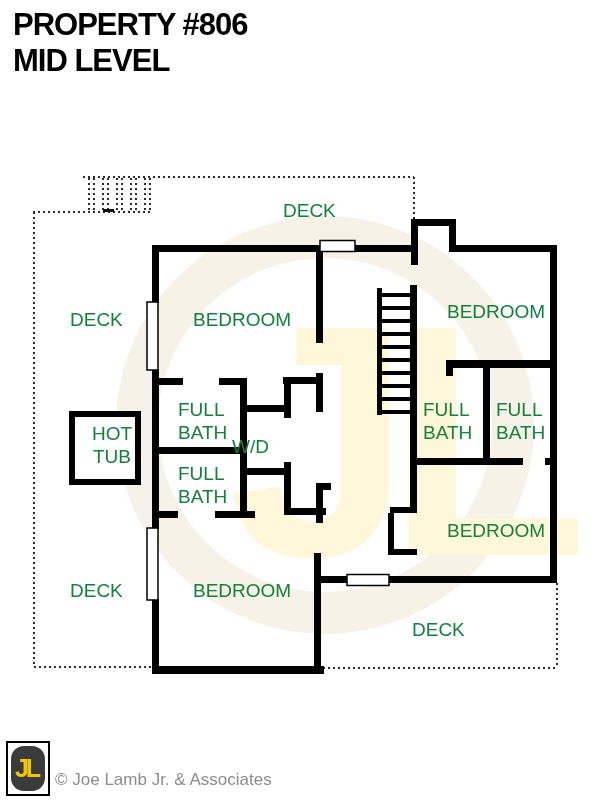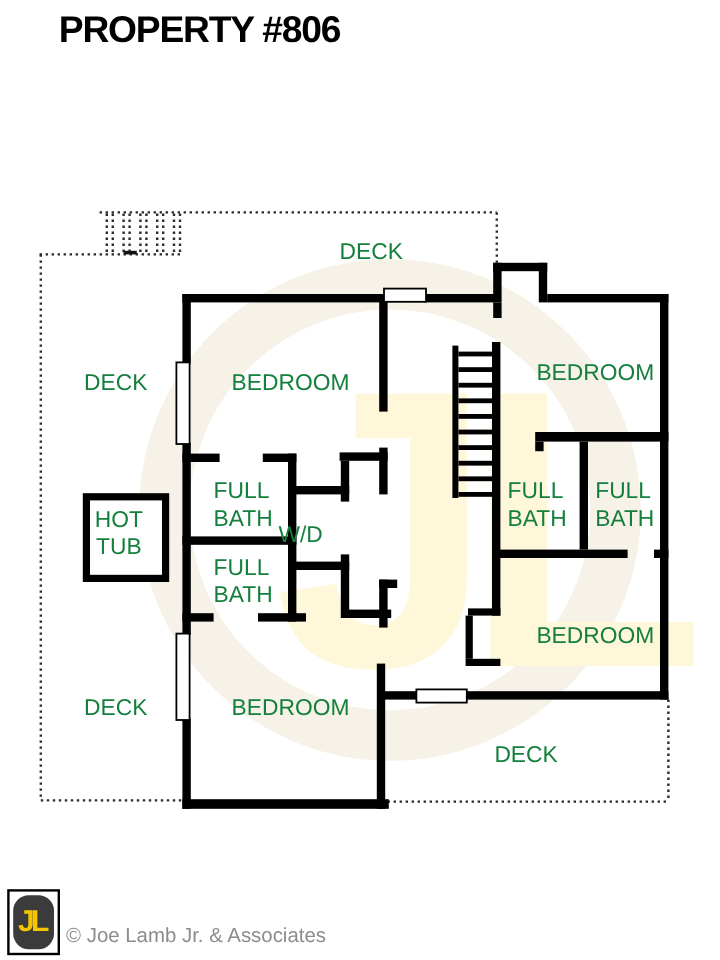--- a/index.html
+++ b/index.html
@@ -3,37 +3,37 @@
 <meta charset="utf-8">
 <style>
   html,body{margin:0;padding:0;background:#fff;}
   #page{position:relative;width:600px;height:800px;background:#fff;overflow:hidden;
         font-family:"Liberation Sans",sans-serif;}
   #plan-svg{position:absolute;left:0;top:0;}
   .wall{fill:var(--wall,#000);}
   .win{fill:#fff;stroke:#000;stroke-width:1.5px;}
   .dot{stroke:#2b2b2b;stroke-width:2px;fill:none;stroke-dasharray:2 3;}
   .title-line{position:absolute;left:13px;font-size:31px;font-weight:bold;color:#000;
-              letter-spacing:-1px;white-space:nowrap;margin-left:36px;}
+              letter-spacing:-1px;white-space:nowrap;}
   .t1{top:7px;} .t2{top:43px;}
   .lbl{position:absolute;font-size:19px;color:#15803d;white-space:nowrap;line-height:23px;}
   .lbl-deck-top{left:283px;top:199px;}
   .lbl-deck-left{left:70px;top:308px;}
   .lbl-deck-bl{left:70px;top:579px;}
   .lbl-deck-br{left:412px;top:618px;}
   .lbl-bed-tl{left:193px;top:308px;}
   .lbl-bed-tr{left:447px;top:300px;}
   .lbl-bed-bl{left:193px;top:579px;}
   .lbl-bed-br{left:447px;top:519px;}
   .lbl-bath-lu{left:178px;top:398px;}
   .lbl-bath-ll{left:178px;top:462px;}
   .lbl-bath-ri{left:423px;top:398px;}
   .lbl-bath-ro{left:496px;top:398px;}
   .lbl-wd{left:232px;top:435px;}
-  .lbl-hottub{left:75px;top:422px;width:48px;text-align:center;}
+  .lbl-hottub{left:88px;top:422px;width:48px;text-align:center;}
   .logo-box{position:absolute;left:6px;top:741px;width:40px;height:51px;border:2px solid #000;
             background:#fff;display:flex;align-items:center;justify-content:center;}
   .logo-inner{width:34px;height:45px;background:var(--logo-dark,#3b3b3b);border-radius:13px;
               display:flex;align-items:center;justify-content:center;}
   .logo-letters{color:var(--logo-yellow,#f2c500);font-weight:bold;font-size:25px;
                 letter-spacing:-3px;padding-right:3px;}
   .copyright{position:absolute;left:55px;top:770px;font-size:17px;
              color:var(--copyright-gray,#8c8c8c);white-space:nowrap;}
 </style>
 </head>
@@ -139,20 +139,21 @@
 
     <g>
       <rect class="win" x="320" y="240.5" width="35" height="11"></rect>
       <rect class="win" x="147" y="302" width="11" height="68"></rect>
       <rect class="win" x="147" y="528" width="11" height="72"></rect>
       <rect class="win" x="347" y="574.5" width="42" height="11"></rect>
     </g>
   </svg>
 
   <div class="title-line t1">PROPERTY #806</div>
+  <div class="title-line t2">MID LEVEL</div>
 
   <div class="lbl lbl-deck-top">DECK</div>
   <div class="lbl lbl-deck-left">DECK</div>
   <div class="lbl lbl-deck-bl">DECK</div>
   <div class="lbl lbl-deck-br">DECK</div>
 
   <div class="lbl lbl-bed-tl">BEDROOM</div>
   <div class="lbl lbl-bed-tr">BEDROOM</div>
   <div class="lbl lbl-bed-bl">BEDROOM</div>
   <div class="lbl lbl-bed-br">BEDROOM</div>

